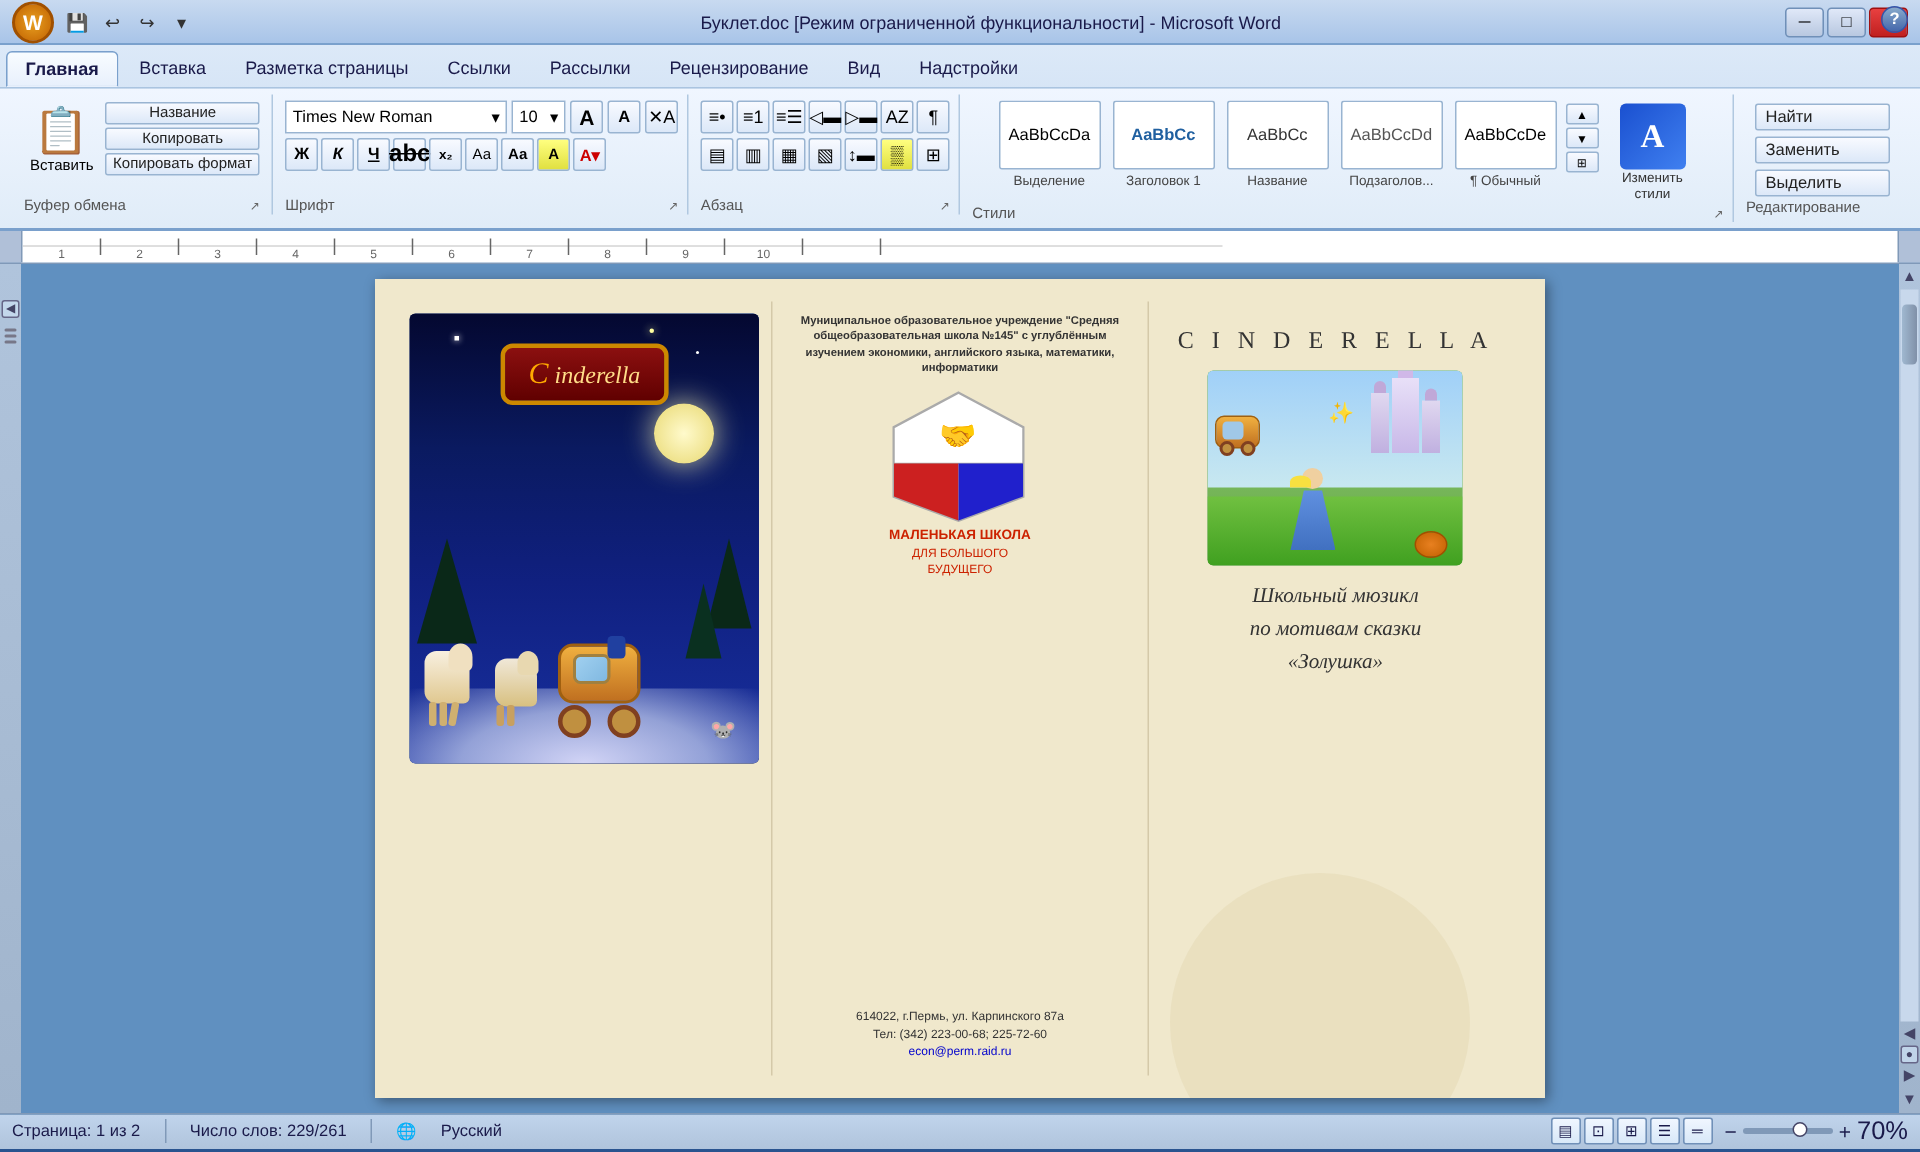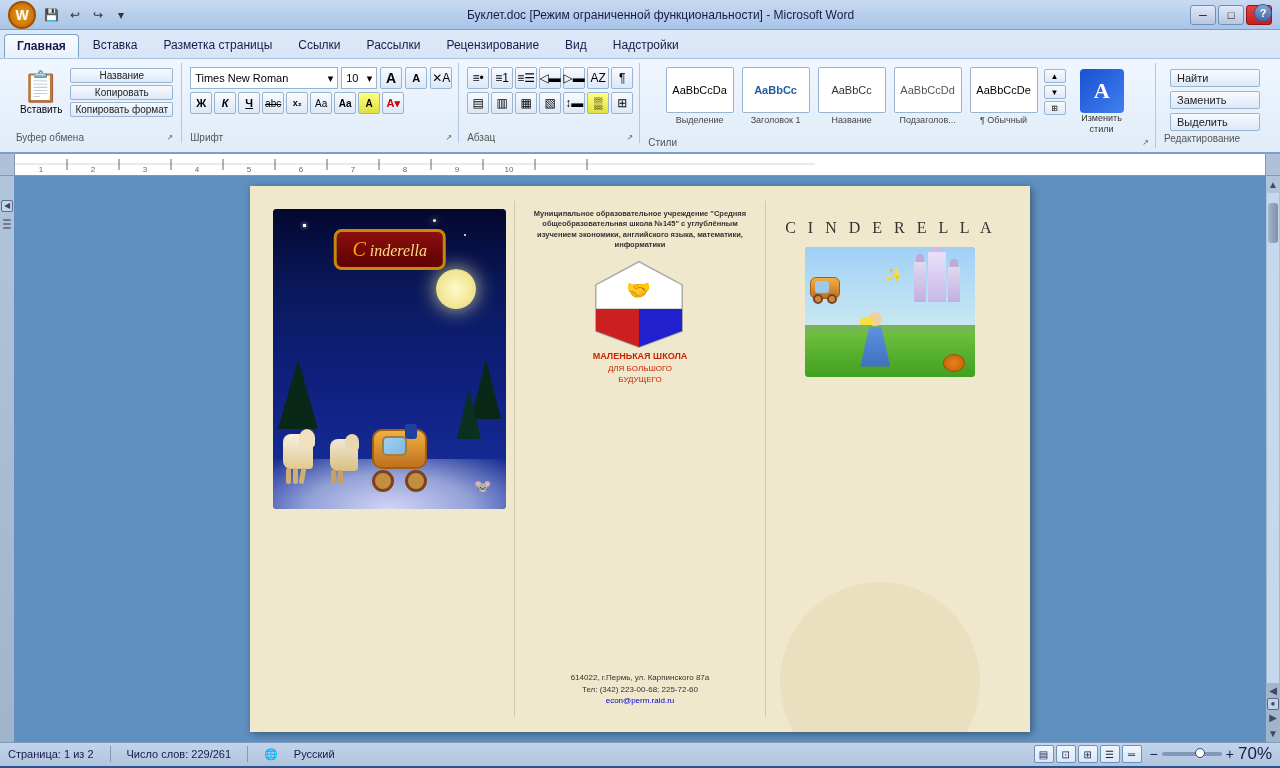--- a/index.html
+++ b/index.html
@@ -621,21 +621,21 @@
             <span>▾</span>
           </div>
           <div class="icon-btn" style="font-size:14px; font-weight:bold;">A</div>
           <div class="icon-btn" style="font-size:11px; font-weight:bold;">A</div>
           <div class="icon-btn">✕A</div>
         </div>
         <div class="formatting-row">
           <div class="fmt-btn" style="font-weight:bold;">Ж</div>
           <div class="fmt-btn" style="font-style:italic;">К</div>
           <div class="fmt-btn" style="text-decoration:underline;">Ч</div>
-          <div class="fmt-btn" style="text-decoration:line-through; font-weight:normal; font-size:10px;">abc</div>
+          <div class="fmt-btn" style="text-decoration:line-through; font-weight:bold; font-size:16px;">abc</div>
           <div class="fmt-btn" style="font-size:9px; font-weight:bold;">x₂</div>
           <div class="fmt-btn" style="font-size:10px; font-weight:normal;">Аа</div>
           <div class="fmt-btn" style="font-size:10px;">Аа</div>
           <div class="fmt-btn" style="font-size:10px; background: linear-gradient(to bottom, #ffff80, #e0e040);">А</div>
           <div class="fmt-btn" style="font-size:11px; color:#cc0000;">А▾</div>
         </div>
       </div>
       <div class="ribbon-group-label-bar">
         <span class="group-label-text">Шрифт</span>
         <span class="group-expand">↗</span>
@@ -932,20 +932,25 @@
                 </div>
 
                 <div style="position:absolute; bottom:5px; right:10px;">
                   <div style="width:22px; height:18px; background: radial-gradient(ellipse, #e88020, #c06000); border-radius:50%; border:1px solid #a05000;"></div>
                 </div>
 
                 <div style="position:absolute; top:20px; left:80px; font-size:14px;">✨</div>
               </div>
             </div>
 
+            <div class="cinderella-subtitle">
+              <span>Школьный мюзикл</span><br>
+              <span>по мотивам сказки</span><br>
+              <span>«Золушка»</span>
+            </div>
           </div>
         </div>
 
       </div>
     </div>
   </div>
 
   <div class="right-scrollbar">
     <div class="scrollbar-up">▲</div>
     <div class="scrollbar-track">

